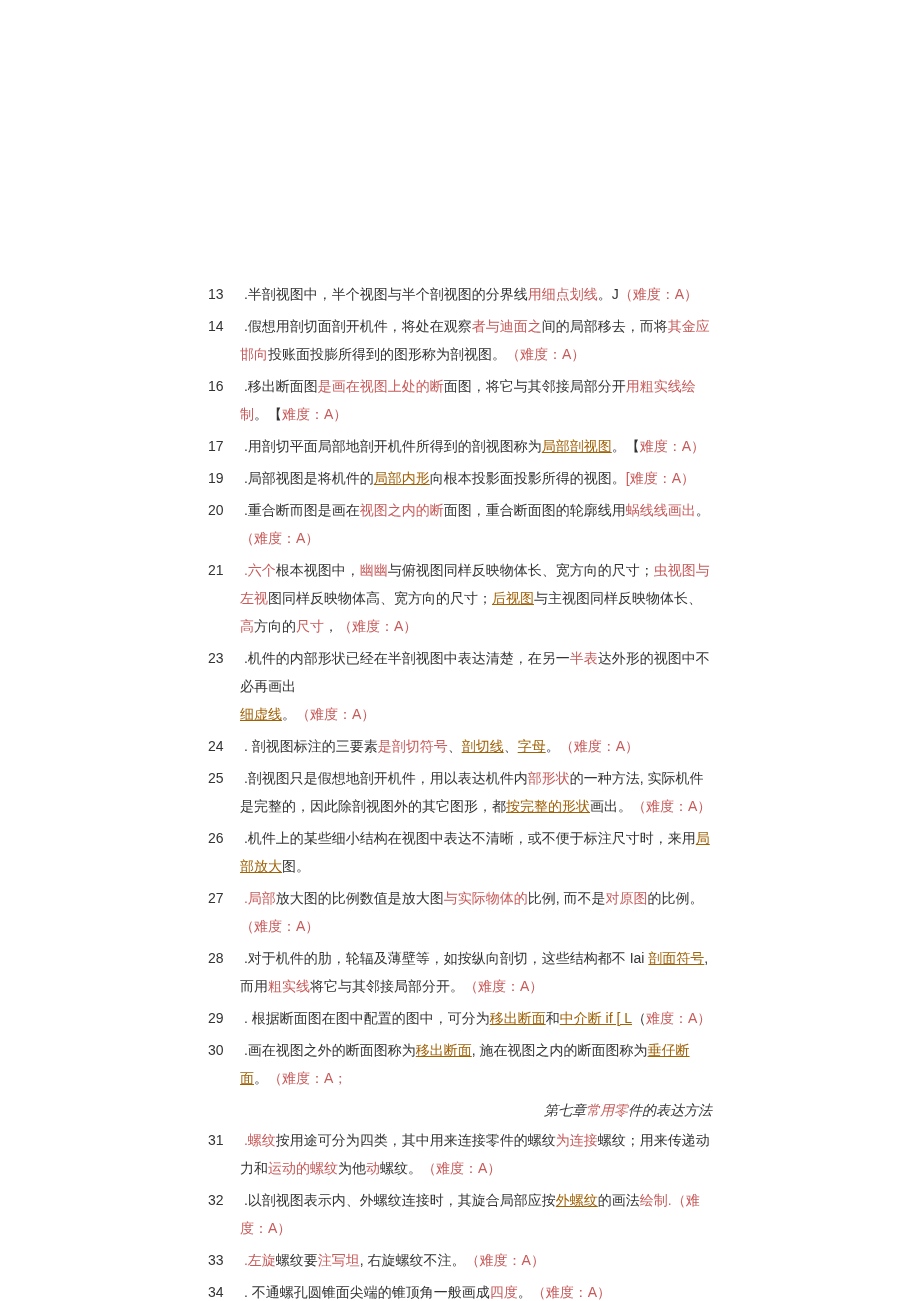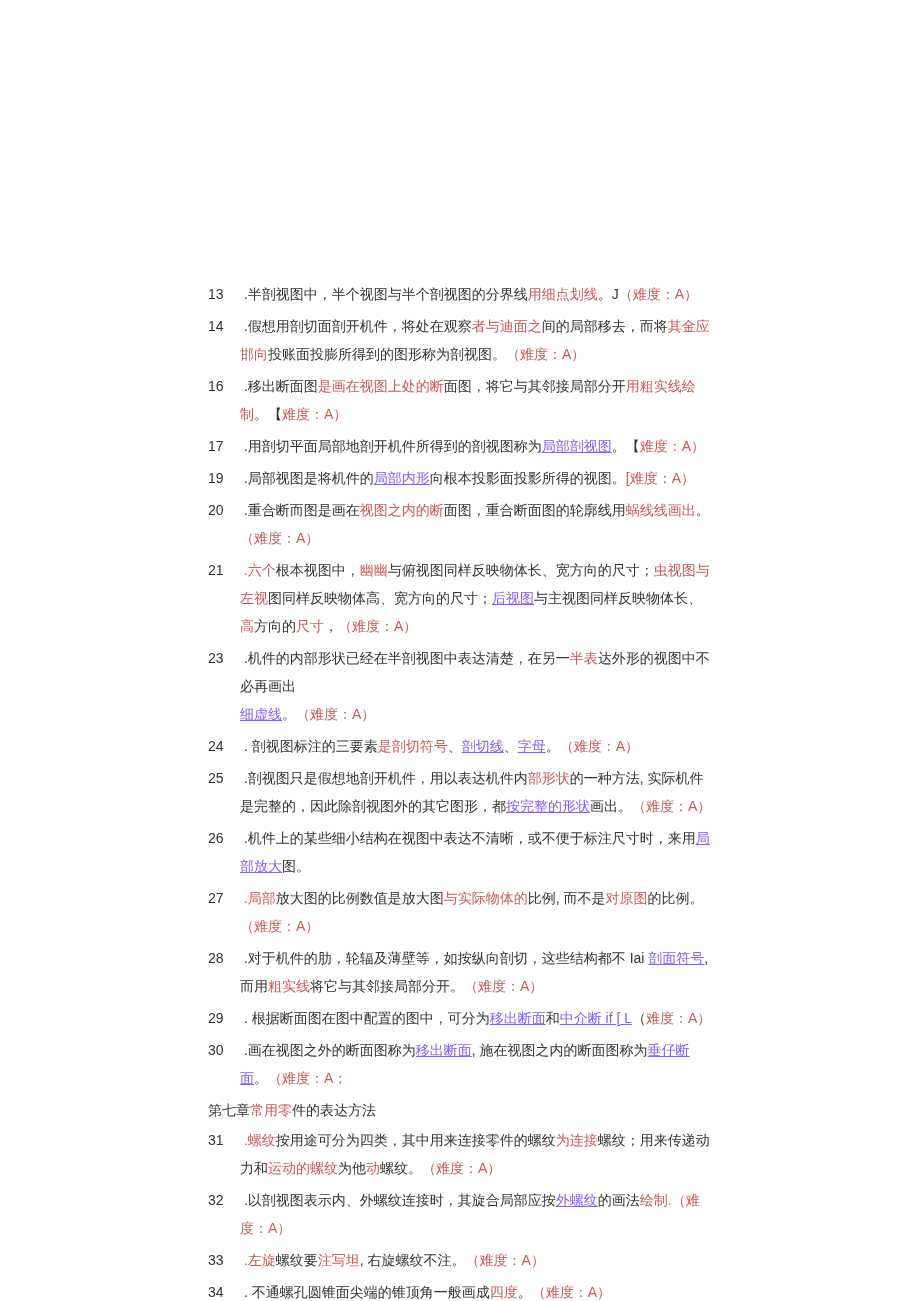--- a/index.html
+++ b/index.html
@@ -26,27 +26,28 @@
   .num {
     display: inline-block;
     width: 24px;
     text-indent: 0;
     margin-right: 8px;
   }
   .red {
     color: #c85a5a;
   }
   .redlink {
-    color: #8b5cf6;
+    color: #a16207;
     text-decoration: underline;
   }
   .chapter {
-    text-align: left;
+    text-align: right;
     margin-top: 2px;
     margin-bottom: 2px;
+    font-style: italic;
   }
 </style>
 </head>
 <body>
 
 <div class="page">
   <div id="list1">
       <div class="item"><span class="num">13</span><span> .半剖视图中，半个视图与半个剖视图的分界线</span><span class="red">用细点划线</span><span>。J</span><span class="red">（难度：A）</span></div>
       <div class="item"><span class="num">14</span><span> .假想用剖切面剖开机件，将处在观察</span><span class="red">者与迪面之</span><span>间的局部移去，而将</span><span class="red">其金应邯向</span><span>投账面投膨所得到的图形称为剖视图。</span><span class="red">（难度：A）</span></div>
       <div class="item"><span class="num">16</span><span> .移出断面图</span><span class="red">是画在视图上处的断</span><span>面图，将它与其邻接局部分开</span><span class="red">用粗实线绘制</span><span>。【</span><span class="red">难度：A）</span></div>

